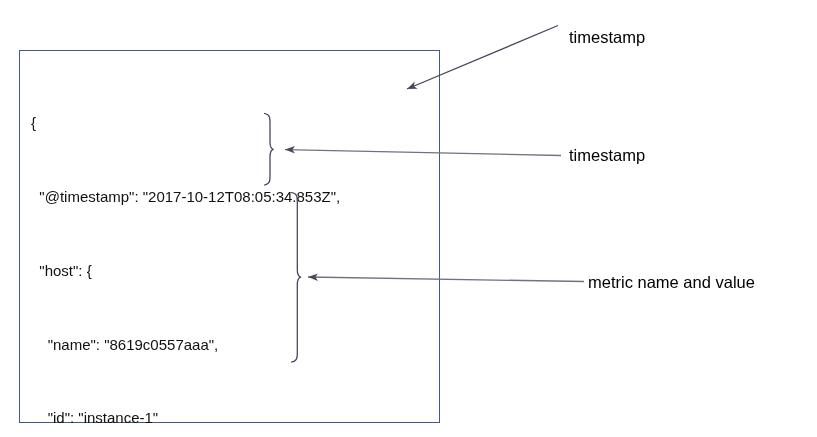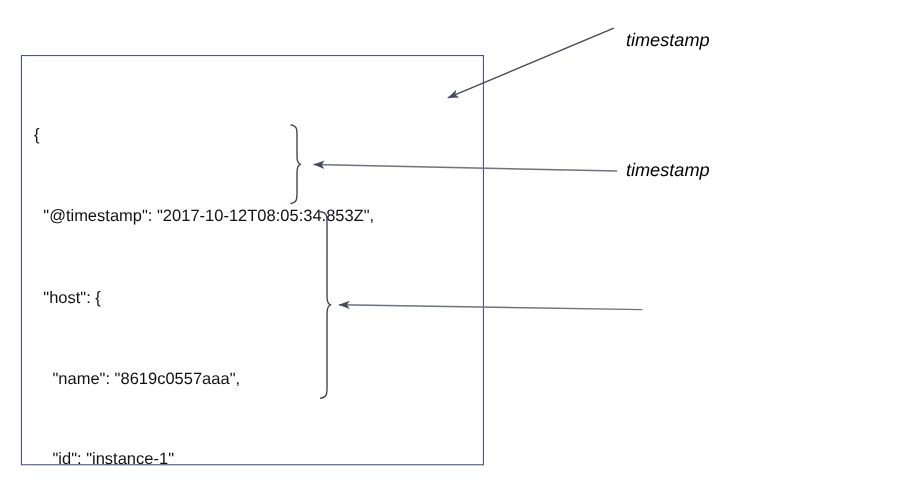--- a/index.html
+++ b/index.html
@@ -66,21 +66,20 @@
   }
 
   
   .annotation-label {
     position: absolute;
     font-family: "Liberation Sans", sans-serif;
     font-size: 16.5px;
     color: #000000;
     white-space: nowrap;
     line-height: 1;
-    font-style: italic;
   }
   #label-timestamp { left: 569px; top: 29px; }
   #label-dimensions { left: 569px; top: 147px; }
   #label-metric { left: 588px; top: 274px; }
 </style>
 </head>
 <body>
 
 <div id="stage">
 
@@ -125,14 +124,15 @@
 
     <line x1="561" y1="155.5" x2="285" y2="149.6" stroke="#6e7282" stroke-width="1.3" marker-end="url(#arrowhead)"></line>
 
     <line x1="584" y1="281.5" x2="308" y2="277.0" stroke="#6e7282" stroke-width="1.3" marker-end="url(#arrowhead)"></line>
   </svg>
 
   <div class="annotation-label" id="label-timestamp">timestamp</div>
 
   <div class="annotation-label" id="label-dimensions">timestamp</div>
 
+  <div class="annotation-label" id="label-metric">metric name and value</div>
 
 </div>
 
 </body></html>

